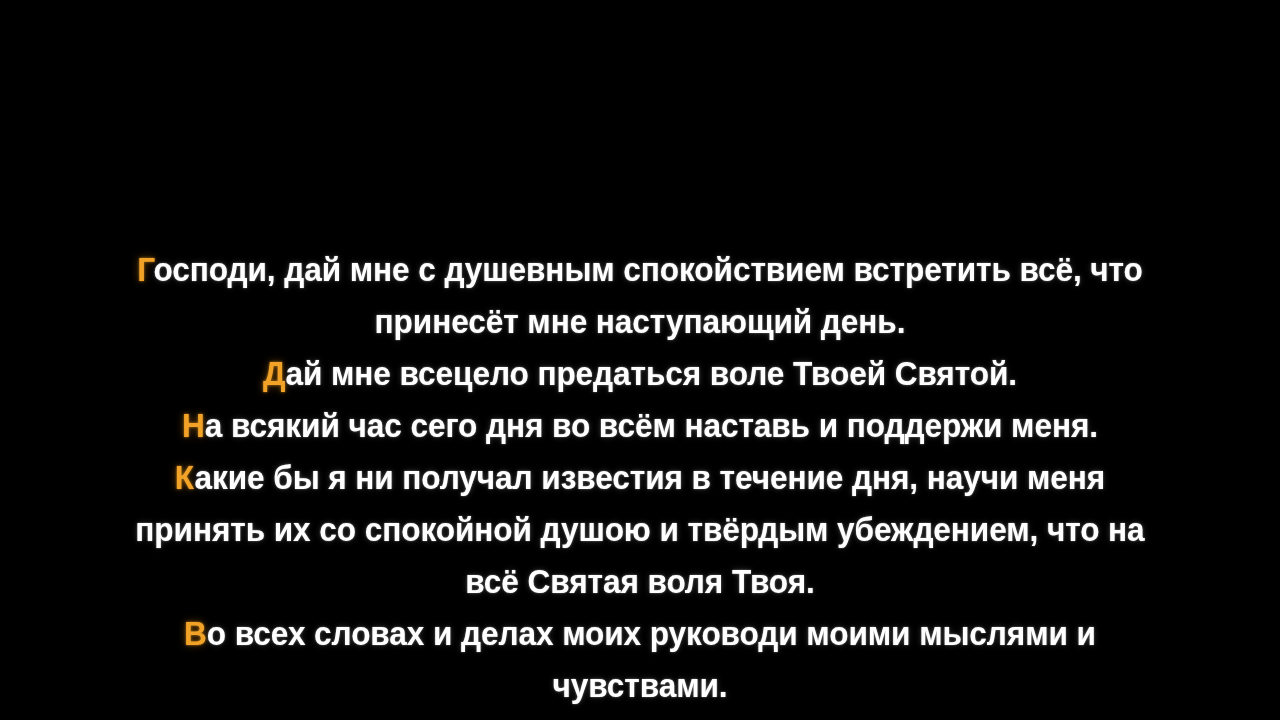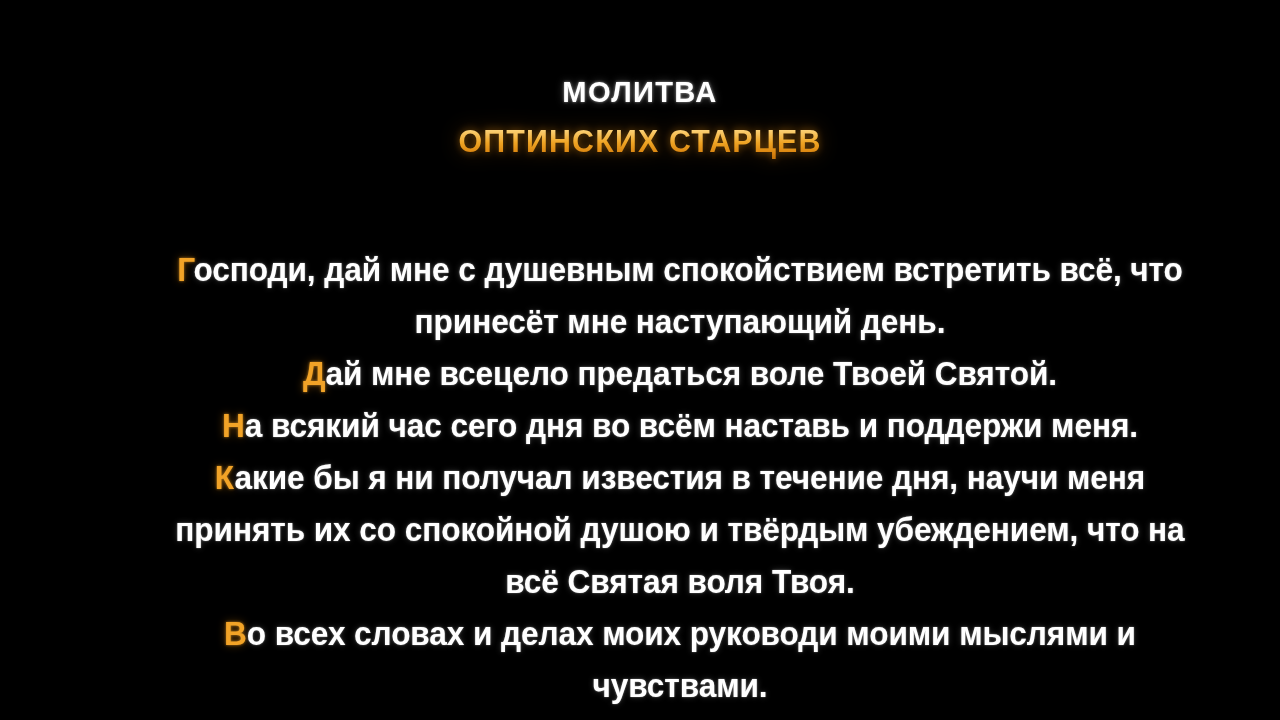--- a/index.html
+++ b/index.html
@@ -77,21 +77,20 @@
     transform-origin: center;
   }
 
   
   .prayer {
     position: absolute;
     top: 243px;
     left: 0;
     width: 1204px;
     text-align: center;
-    margin-left: 40px;
   }
 
   .prayer-line {
     display: block;
     width: 1280px;
     height: 52px;
     line-height: 52px;
     text-align: center;
     font-size: 34px;
     font-weight: 700;
@@ -116,24 +115,20 @@
 
   .rest {
     color: #ffffff;
   }
 </style>
 </head>
 <body>
 
 <div id="stage">
 
-  <div class="heading">
-    <span class="title-main">МОЛИТВА</span>
-    <span class="title-sub">ОПТИНСКИХ СТАРЦЕВ</span>
-  </div>
 
   <div class="prayer">
     <span class="prayer-line"><span class="dropcap">Г</span><span class="rest">осподи, дай мне с душевным спокойствием встретить всё, что</span></span>
     <span class="prayer-line"><span class="dropcap"></span><span class="rest">принесёт мне наступающий день.</span></span>
     <span class="prayer-line"><span class="dropcap">Д</span><span class="rest">ай мне всецело предаться воле Твоей Святой.</span></span>
     <span class="prayer-line"><span class="dropcap">Н</span><span class="rest">а всякий час сего дня во всём наставь и поддержи меня.</span></span>
     <span class="prayer-line"><span class="dropcap">К</span><span class="rest">акие бы я ни получал известия в течение дня, научи меня</span></span>
     <span class="prayer-line"><span class="dropcap"></span><span class="rest">принять их со спокойной душою и твёрдым убеждением, что на</span></span>
     <span class="prayer-line"><span class="dropcap"></span><span class="rest">всё Святая воля Твоя.</span></span>
     <span class="prayer-line"><span class="dropcap">В</span><span class="rest">о всех словах и делах моих руководи моими мыслями и</span></span>

